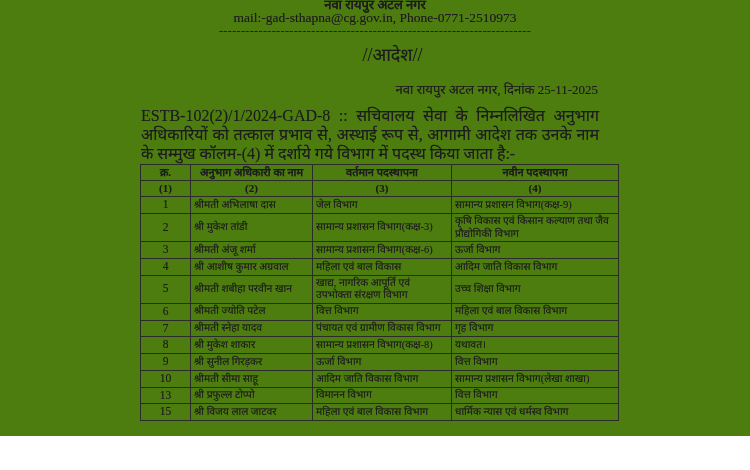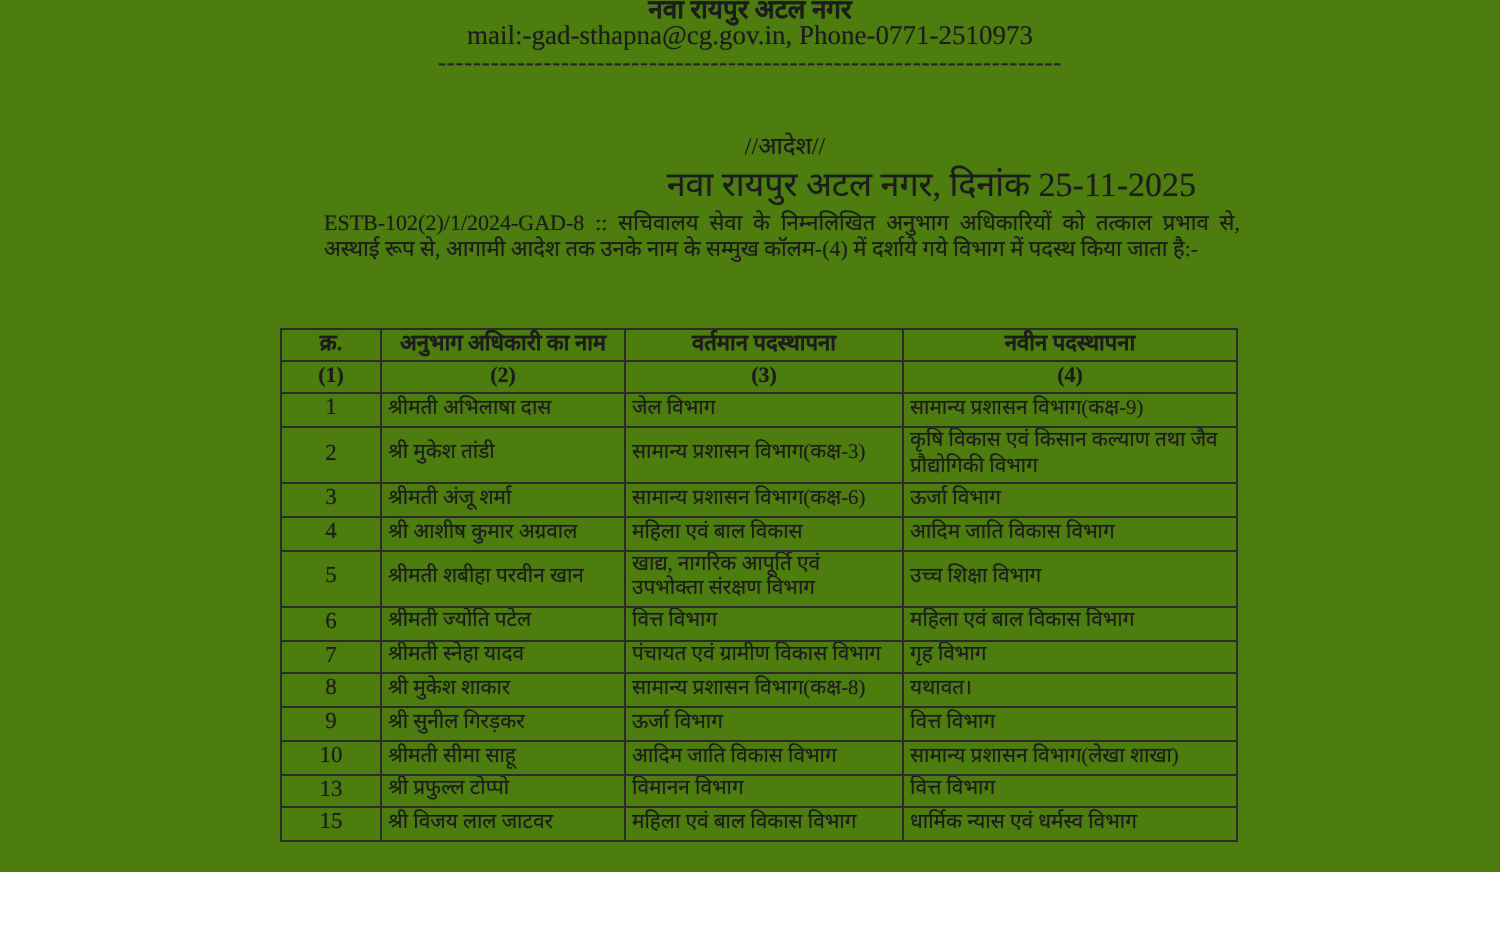--- a/index.html
+++ b/index.html
@@ -9,28 +9,28 @@
     background:#4d7c0f;
     overflow:hidden;
     font-family:"Liberation Serif","DejaVu Serif",serif;
     color:#1c1c1c;
     text-shadow:0 0 .4px rgba(40,40,40,.55);
   }
   .center-line{position:absolute;left:0;right:0;text-align:center;white-space:nowrap;}
   .city{top:-5px;font-size:13px;font-weight:bold;}
   .contact{top:10px;font-size:13.5px;}
   .dashes{top:24px;font-size:12px;letter-spacing:.4px;color:#222;}
-  .order{top:64px;font-size:12px;margin-left:35px;}
+  .order{top:42px;font-size:18px;margin-left:35px;}
   .dateline{
     position:absolute;top:80px;right:152px;
-    font-size:17px;white-space:nowrap;
+    font-size:13px;white-space:nowrap;
   }
   .para{
-    position:absolute;top:106px;left:162px;width:458px;
-    font-size:11px;line-height:1.2;text-align:justify;
+    position:absolute;top:106px;left:141px;width:458px;
+    font-size:16px;line-height:1.2;text-align:justify;
   }
   table.tbl{
     position:absolute;top:164px;left:140px;width:478px;
     border-collapse:collapse;table-layout:fixed;
     font-size:10.4px;line-height:1.2;
   }
   table.tbl th,table.tbl td{
     border:1px solid #2b2b2b;
     padding:1px 3px;
     vertical-align:middle;

